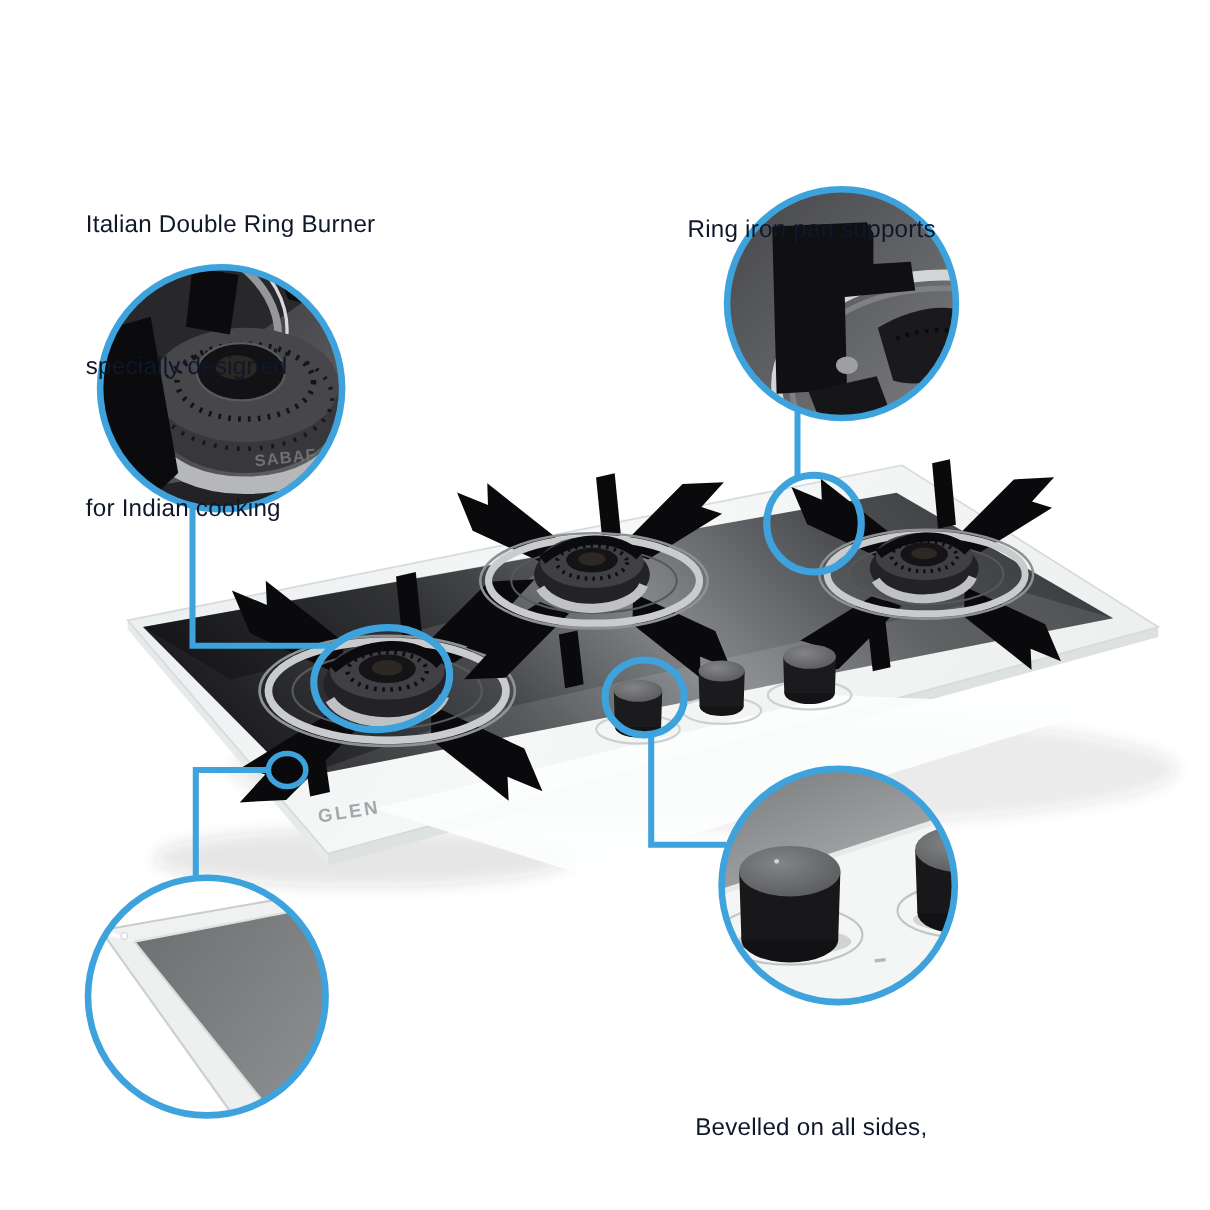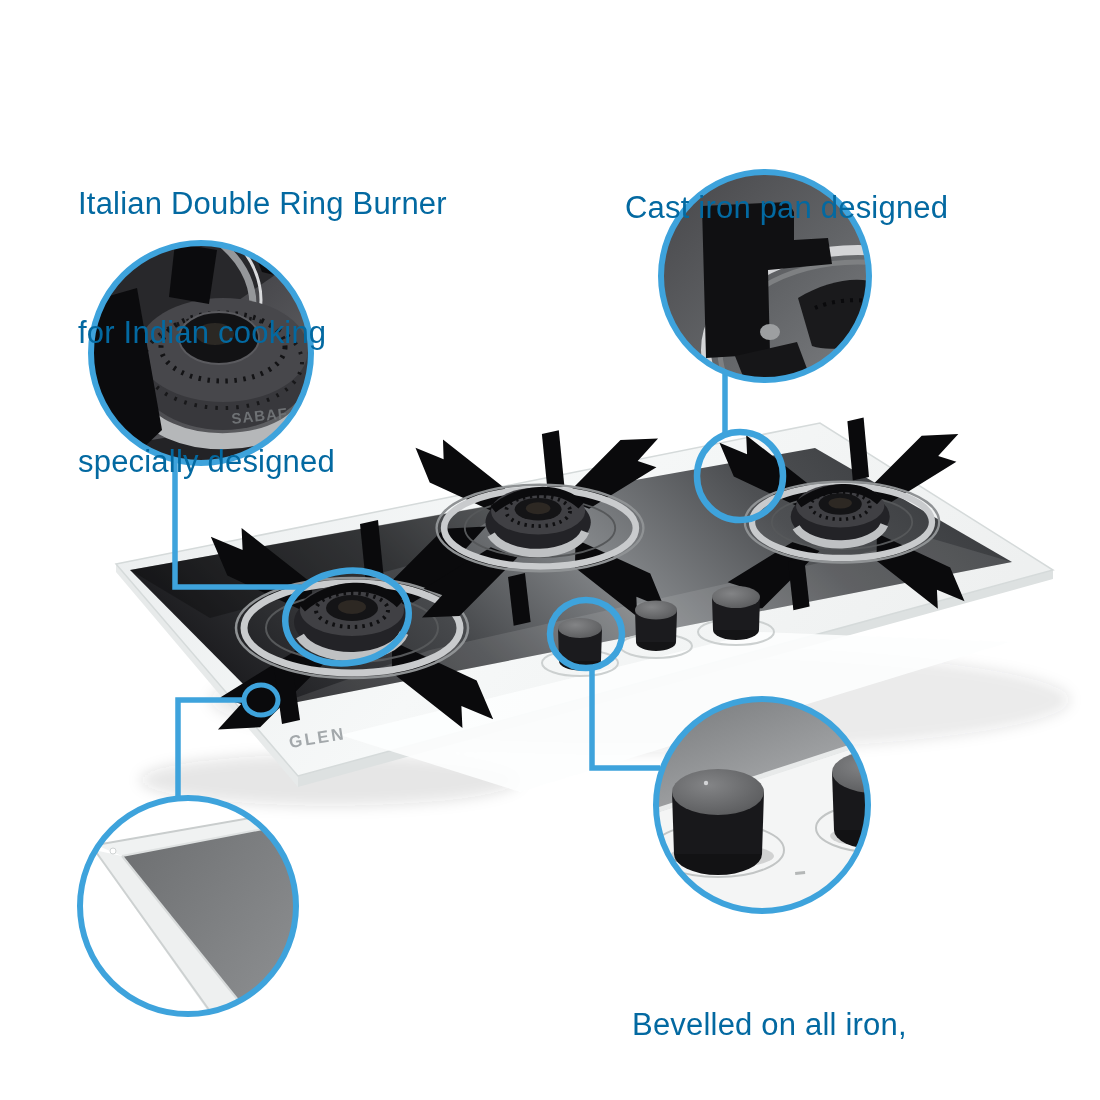--- a/index.html
+++ b/index.html
@@ -1,19 +1,19 @@
 <!DOCTYPE html>
 <html><head>
 <meta charset="utf-8">
 <style>
   html,body{margin:0;padding:0;background:#ffffff;}
   #stage{position:relative;width:1100px;height:1100px;background:#ffffff;overflow:hidden;
          font-family:"Liberation Sans", sans-serif;}
   #art{position:absolute;left:0;top:0;width:1100px;height:1100px;}
-  .label{position:absolute;color:#0369a1;font-size:31px;line-height:43px;letter-spacing:.2px;white-space:pre;}
+  .label{position:absolute;color:#0f172a;font-size:22px;line-height:43px;letter-spacing:.2px;white-space:pre;}
   .label div{white-space:pre;}
 </style>
 </head>
 <body>
 
 <div id="stage">
 
 <svg id="art" viewBox="0 0 1100 1100">
   <defs>
     <filter id="soft" x="-40%" y="-40%" width="180%" height="180%">
@@ -293,29 +293,29 @@
       <line x1="96" y1="852" x2="212" y2="1014" stroke="#cdd1d1" stroke-width="2"></line>
       <line x1="122" y1="856" x2="238" y2="1000" stroke="#d8dbdb" stroke-width="2"></line>
       <circle cx="113" cy="851" r="3" fill="#ffffff" stroke="#cfd3d3" stroke-width="1"></circle>
     </g>
     <circle cx="188" cy="906" r="108" fill="none" stroke="#3EA3DC" stroke-width="6"></circle>
   </g>
 </svg>
 
   <div class="label" style="left:78px;top:96px;">
     <div>Italian Double Ring Burner</div>
+    <div>specially designed</div>
     <div>for Indian cooking</div>
-    <div>specially designed</div>
   </div>
 
   <div class="label" style="left:625px;top:100px;">
-    <div>Cast iron pan designed</div>
+    <div>Ring iron pan supports</div>
   </div>
 
   <div class="label" style="left:322px;top:854px;line-height:40px;">
   </div>
 
   <div class="label" style="left:632px;top:920px;line-height:42px;">
-    <div>Bevelled on all iron,</div>
+    <div>Bevelled on all sides,</div>
     
   </div>
 
 </div>
 
 </body></html>

